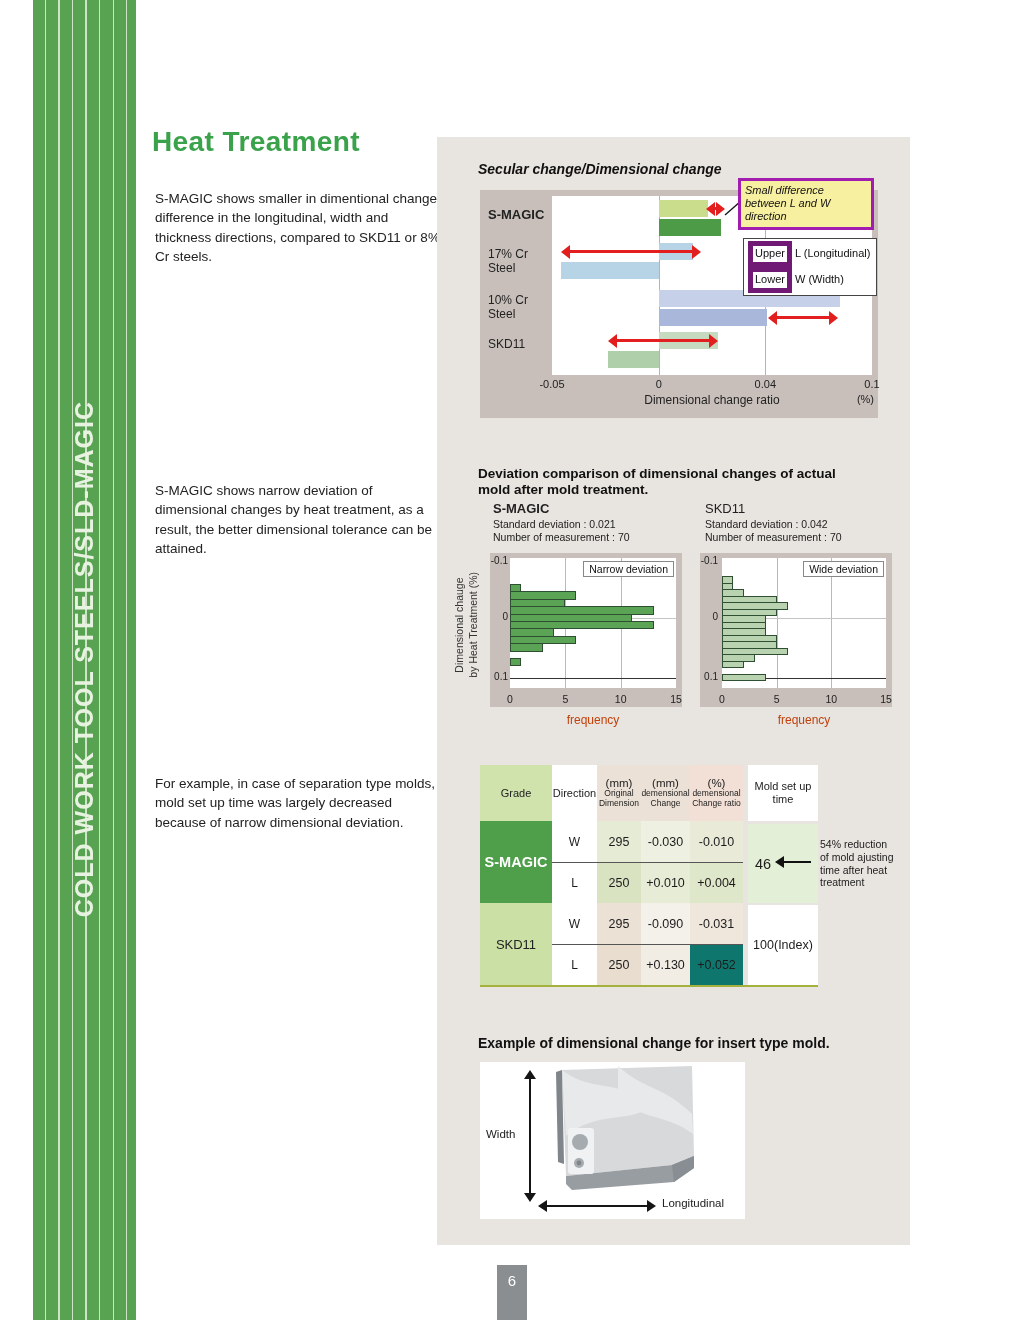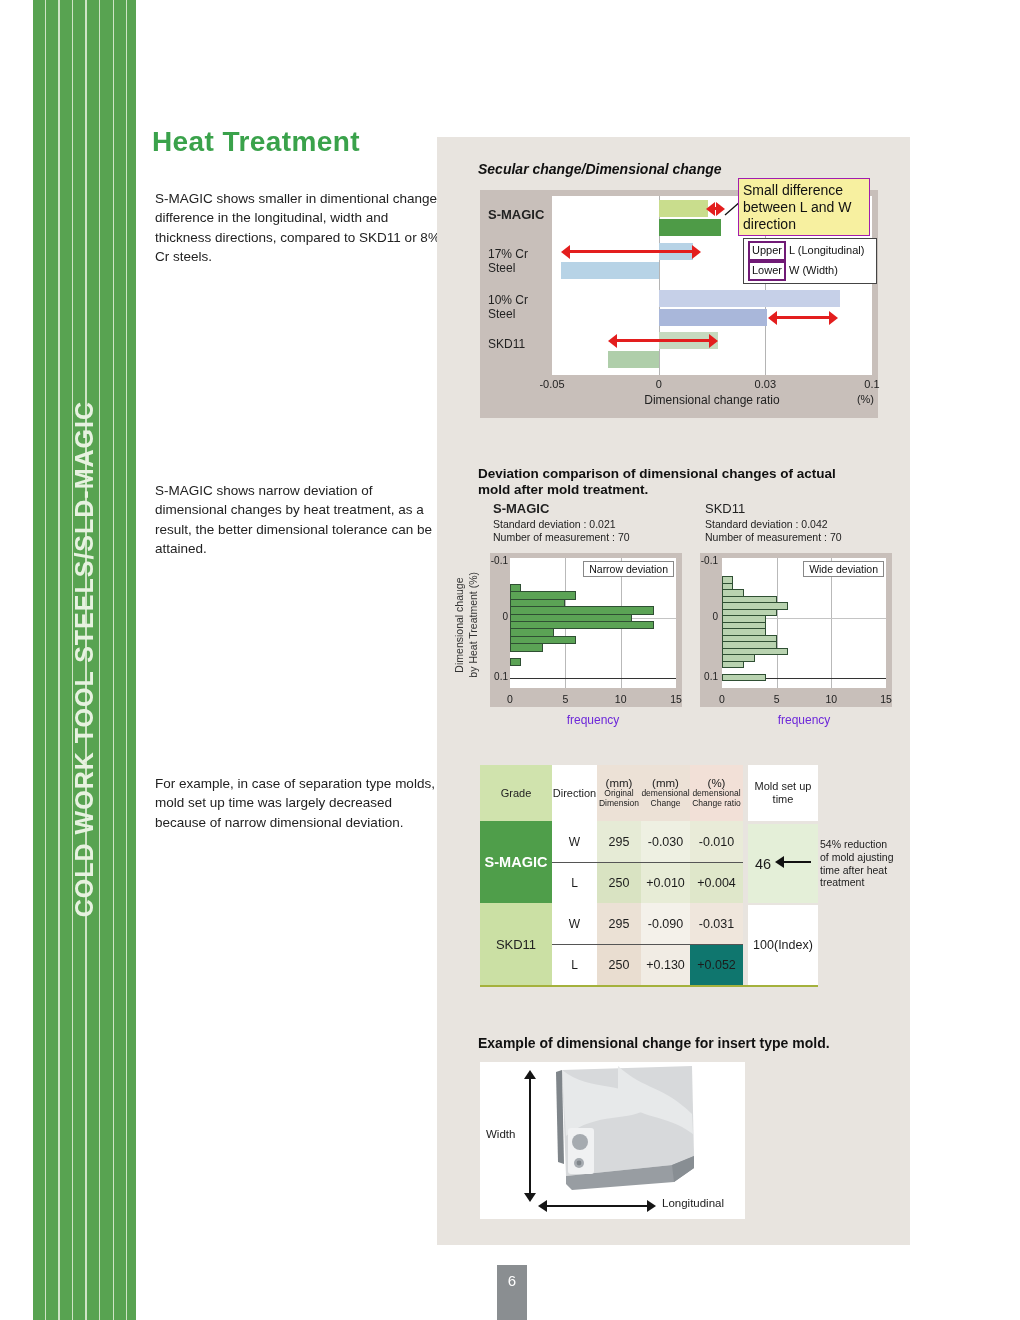--- a/index.html
+++ b/index.html
@@ -36,24 +36,24 @@
   .rarrow .ln{position:absolute;left:6px;right:6px;top:5.5px;height:3px;background:#e31e1e;}
   .rarrow .hl{position:absolute;left:0;top:0;width:0;height:0;
     border-top:7px solid transparent;border-bottom:7px solid transparent;border-right:9px solid #e31e1e;}
   .rarrow .hr{position:absolute;right:0;top:0;width:0;height:0;
     border-top:7px solid transparent;border-bottom:7px solid transparent;border-left:9px solid #e31e1e;}
   #sec-axis{position:absolute;left:72px;top:188px;width:320px;height:14px;}
   .xtick{position:absolute;transform:translateX(-50%);font-size:11px;color:#222;white-space:nowrap;}
   #sec-xlabel{position:absolute;left:72px;top:203px;width:320px;text-align:center;font-size:12px;color:#222;}
   #sec-xunit{position:absolute;right:4px;top:203px;font-size:11px;color:#222;}
   #callout{position:absolute;left:258px;top:-12px;width:122px;background:#f7f0a0;
-    border:1px solid #a21caf;font-size:14px;line-height:1.2;padding:3px 4px;z-index:6;color:#111;}
+    border:3px solid #a21caf;font-size:11px;line-height:1.2;padding:3px 4px;z-index:6;color:#111;font-style:italic;}
   #legend{position:absolute;left:263px;top:48px;width:124px;background:#fff;border:1px solid #444;
     font-size:11px;line-height:1.45;padding:2px 4px;z-index:6;color:#111;white-space:nowrap;}
-  .lg-box{display:inline-block;border:2px solid #701a75;padding:0 2px;margin-right:3px;}
+  .lg-box{display:inline-block;border:5px solid #701a75;padding:0 2px;margin-right:3px;}
   #connector{position:absolute;left:0;top:0;width:398px;height:228px;z-index:4;pointer-events:none;}
 
   
   #dev-heading{top:329px;font-size:13.5px;line-height:1.15;}
   .hist-info{position:absolute;top:364px;font-size:10.5px;line-height:1.25;color:#222;}
   .hist-info .nm{font-size:13px;margin-bottom:1px;}
   #info-smagic{left:56px;} #info-smagic .nm{font-weight:bold;}
   #info-skd{left:268px;}
   .histbox{position:absolute;top:416px;width:192px;height:154px;background:#c8bfba;}
   #hist1{left:53px;} #hist2{left:263px;}
@@ -64,21 +64,21 @@
   .grid-h.light{background:#c4c4c4;}
   .grid-h.dark{background:#333;}
   .histbar{position:absolute;box-sizing:border-box;border:1px solid #2f4f33;z-index:2;}
   .ytick-strip{position:absolute;left:0;top:5px;width:19px;height:130px;font-size:10px;color:#222;}
   .ytick{position:absolute;right:1px;}
   .hist-ax{position:absolute;top:140px;height:12px;}
   #h1plot-ax{left:20px;width:166px;} #h2plot-ax{left:22px;width:164px;}
   .hist-ax .xtick{font-size:10.5px;}
   .devtag{position:absolute;top:8px;right:8px;background:#fff;border:1px solid #888;
     font-size:10.5px;padding:1px 5px;z-index:6;color:#111;}
-  .freq{position:absolute;top:576px;text-align:center;font-size:12px;color:#6d28d9;}
+  .freq{position:absolute;top:576px;text-align:center;font-size:12px;color:#c2410c;}
   #freq1{left:73px;width:166px;} #freq2{left:285px;width:164px;}
   #dev-ylabel{position:absolute;left:14px;top:418px;width:32px;height:140px;
     display:flex;align-items:center;justify-content:center;}
   #dev-ylabel .vtxt{writing-mode:vertical-rl;transform:rotate(180deg);font-size:10.5px;
     line-height:1.3;color:#333;text-align:center;white-space:nowrap;}
 
   
   #mtable{position:absolute;left:43px;top:628px;width:263px;
     display:grid;grid-template-columns:72px 45px 44px 49px 53px;
     grid-template-rows:56px 41px 41px 41px 41px;}
@@ -195,21 +195,21 @@
             <i class="ln"></i>
             <i class="hr"></i>
           </div>
         </div>
       <svg id="connector">
         <line x1="245" y1="25" x2="261" y2="11" stroke="#111" stroke-width="1.3"></line>
       </svg>
       <div id="sec-axis">
           <span class="xtick" style="left: 0px;">-0.05</span>
           <span class="xtick" style="left: 106.7px;">0</span>
-          <span class="xtick" style="left: 213.3px;">0.03</span>
+          <span class="xtick" style="left: 213.3px;">0.04</span>
           <span class="xtick" style="left: 320px;">0.1</span>
         </div>
       <div id="sec-xlabel">Dimensional change ratio</div>
       <div id="sec-xunit">(%)</div>
       <div id="callout">Small difference between L and W direction</div>
       <div id="legend">
         <div><span class="lg-box">Upper</span><span>L (Longitudinal)</span></div>
         <div><span class="lg-box">Lower</span><span>W (Width)</span></div>
       </div>
     </div>

